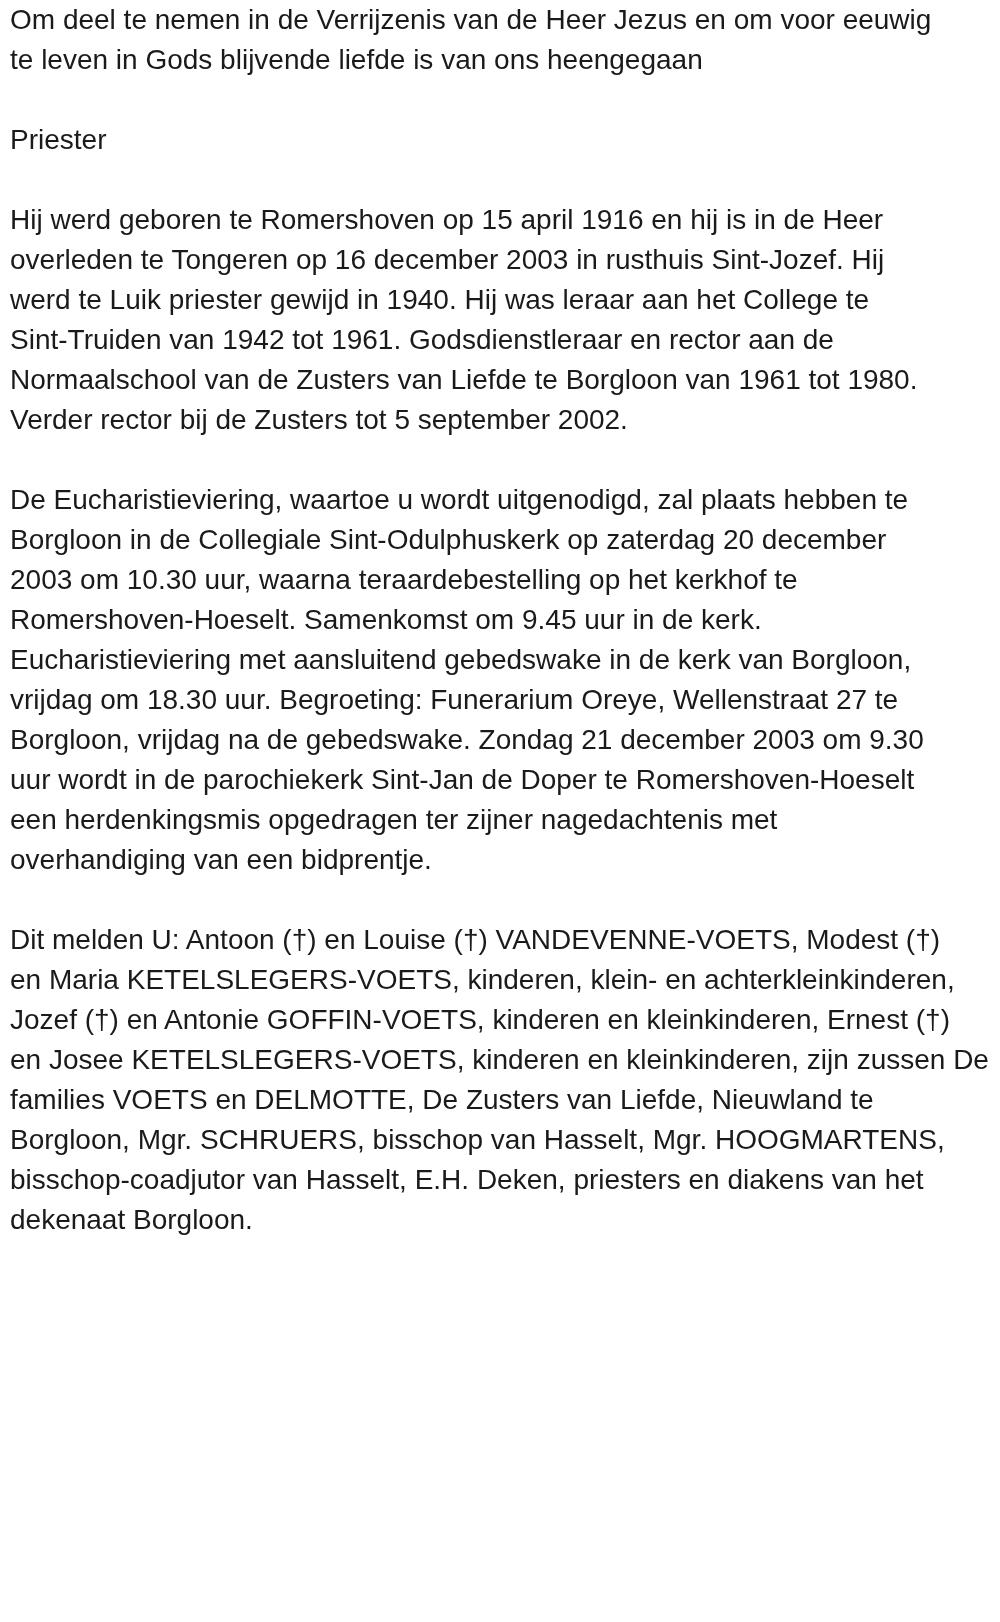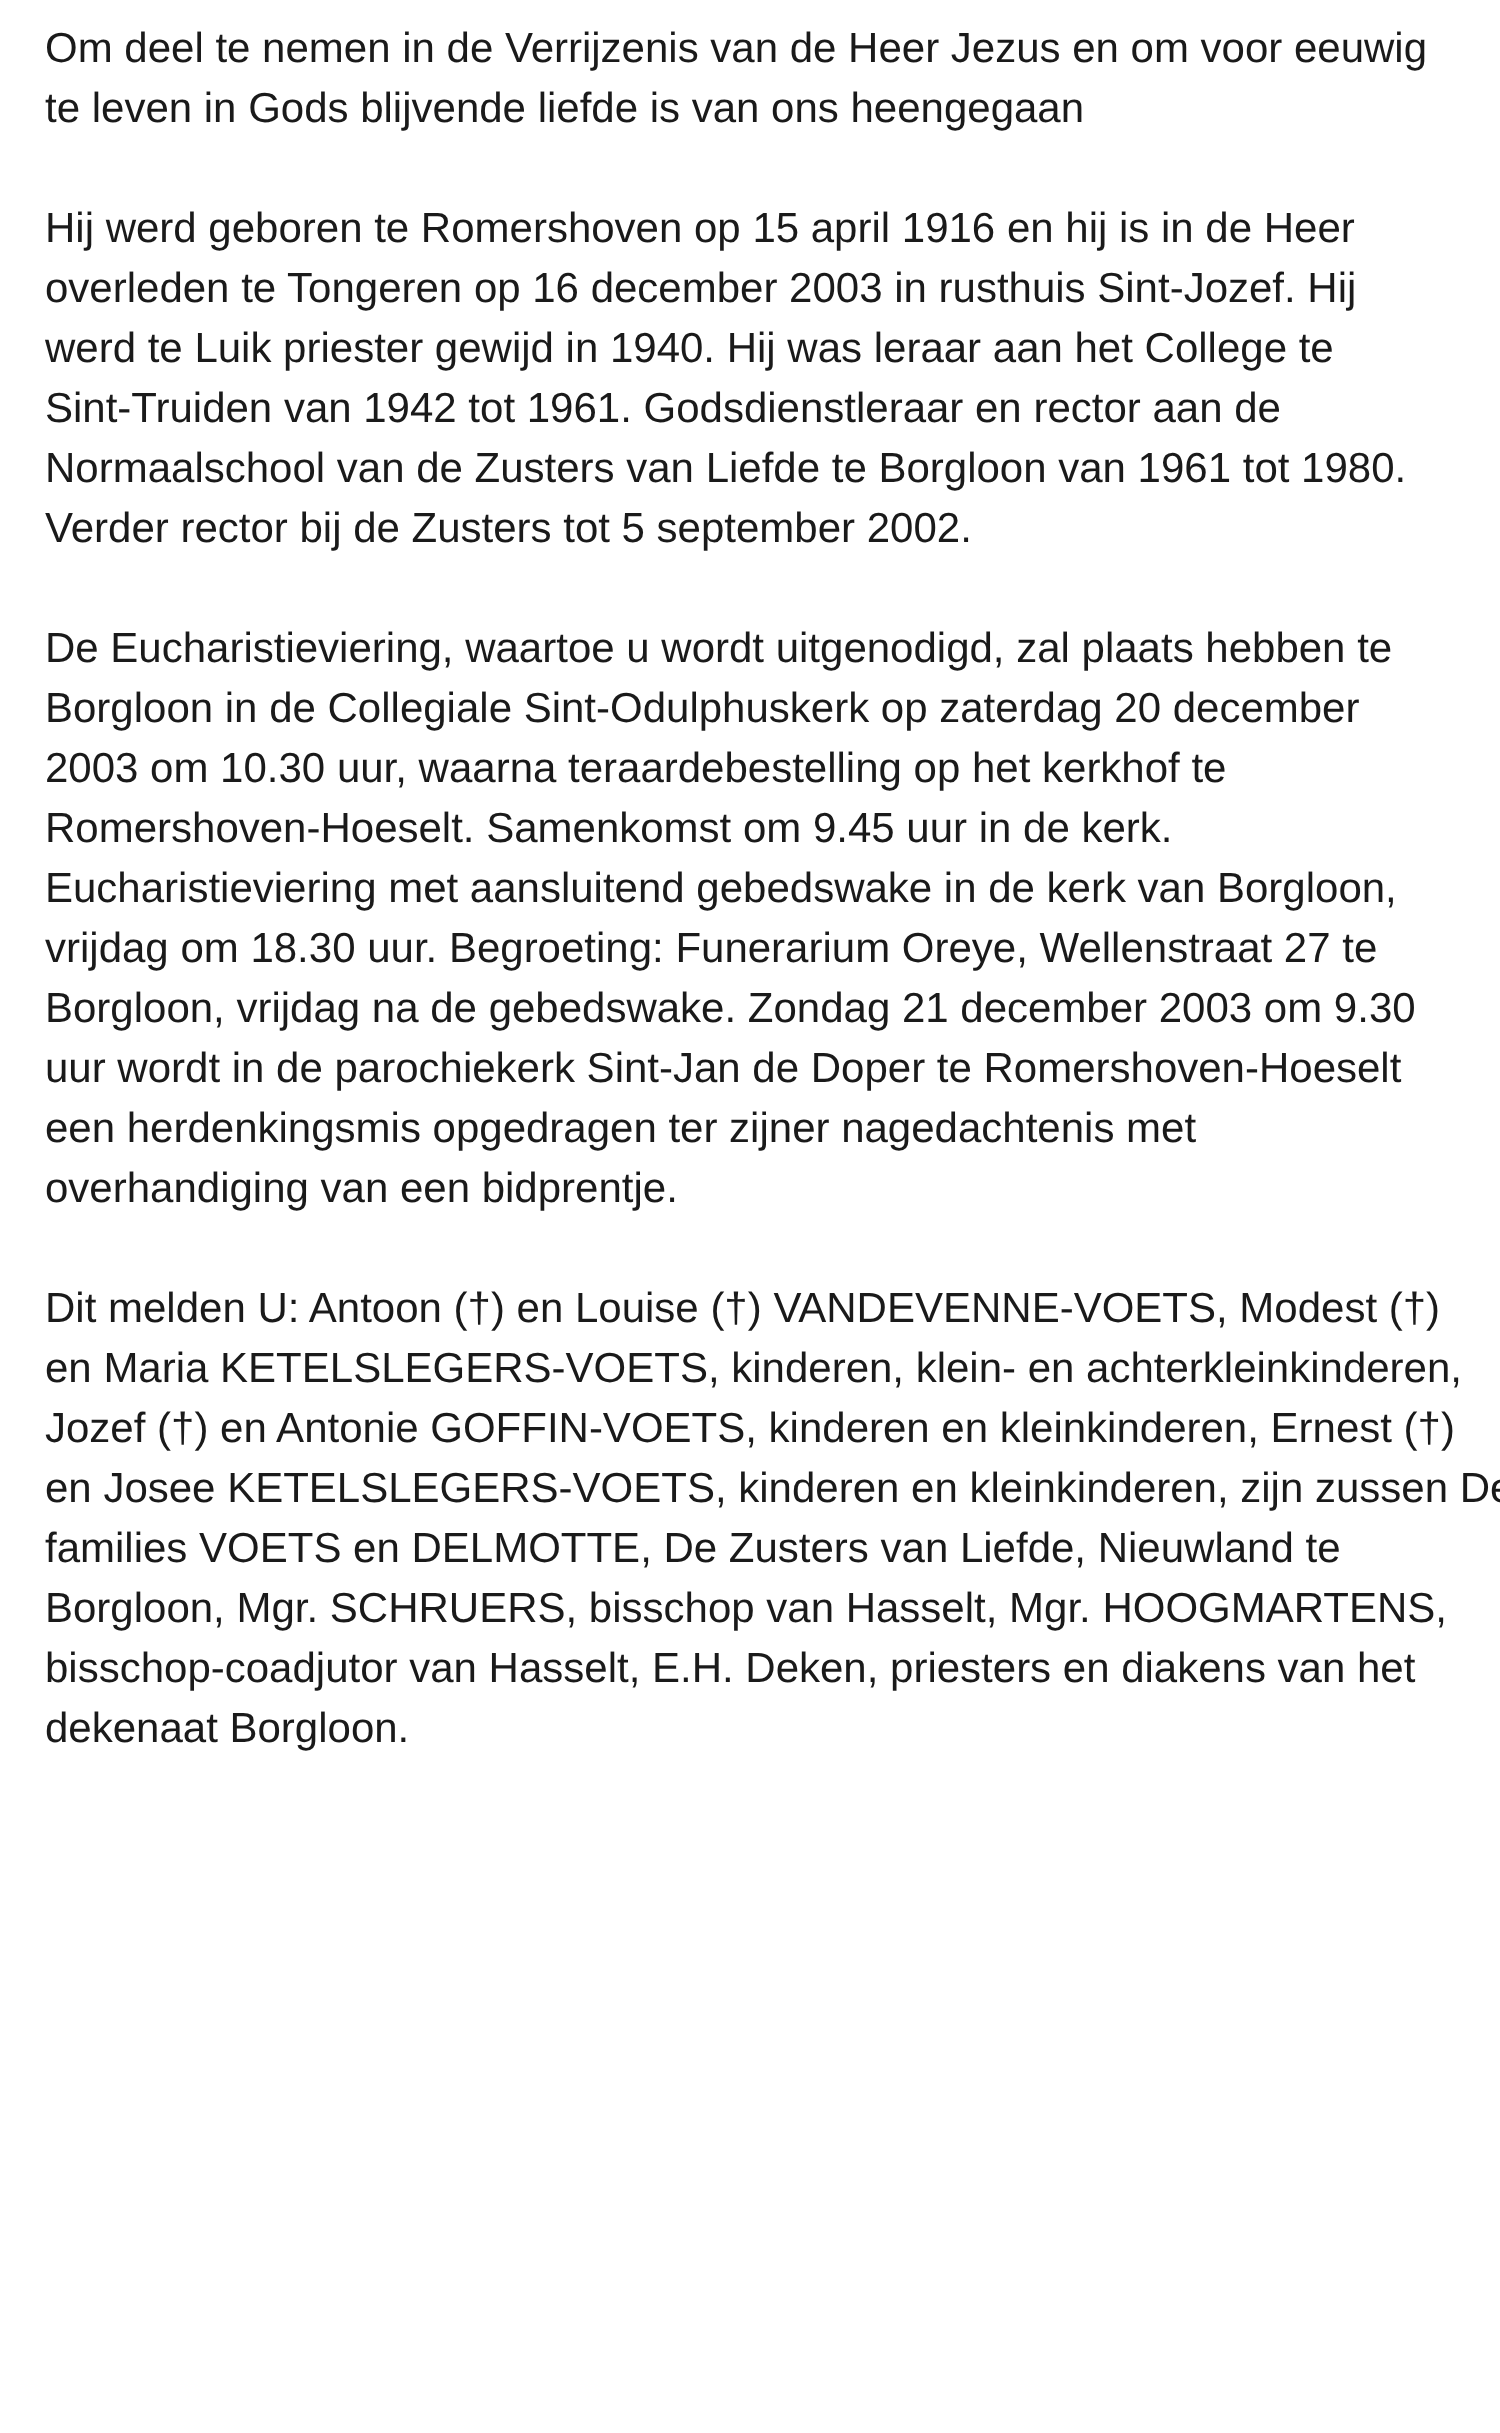--- a/index.html
+++ b/index.html
@@ -8,43 +8,43 @@
     background: #ffffff;
   }
   body {
     width: 1000px;
     height: 1622px;
     overflow: hidden;
     font-family: "Liberation Sans", sans-serif;
     color: #1a1a1a;
   }
   .doc {
-    padding: 12px 4px 0 10px;
+    padding: 0 4px 0 10px;
     font-size: 28px;
     line-height: 40px;
-    margin-left: 20px;
   }
   .para {
     margin: 0 0 40px 0;
     white-space: pre;          
     font-weight: 400;
   }
   .para.name {
     font-weight: 700;
   }
 </style>
 </head>
 <body>
 
 <main class="doc">
 
   <p class="para">Om deel te nemen in de Verrijzenis van de Heer Jezus en om voor eeuwig
 te leven in Gods blijvende liefde is van ons heengegaan</p>
 
 
+  <p class="para">Priester</p>
 
   <p class="para">Hij werd geboren te Romershoven op 15 april 1916 en hij is in de Heer
 overleden te Tongeren op 16 december 2003 in rusthuis Sint-Jozef. Hij
 werd te Luik priester gewijd in 1940. Hij was leraar aan het College te
 Sint-Truiden van 1942 tot 1961. Godsdienstleraar en rector aan de
 Normaalschool van de Zusters van Liefde te Borgloon van 1961 tot 1980.
 Verder rector bij de Zusters tot 5 september 2002.</p>
 
   <p class="para">De Eucharistieviering, waartoe u wordt uitgenodigd, zal plaats hebben te
 Borgloon in de Collegiale Sint-Odulphuskerk op zaterdag 20 december

